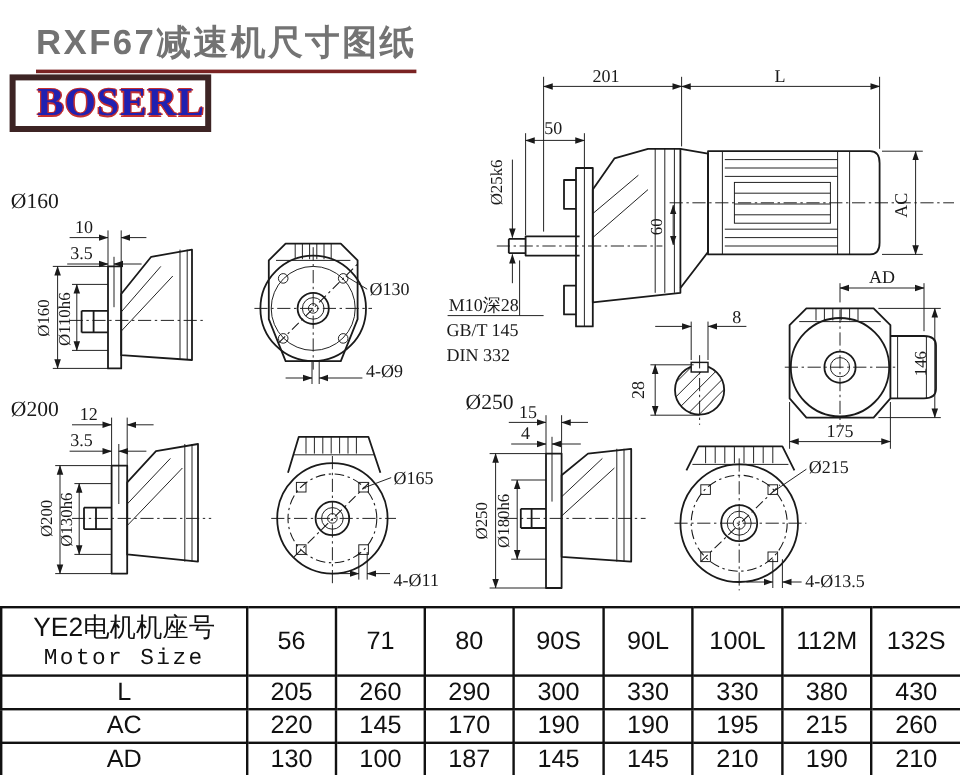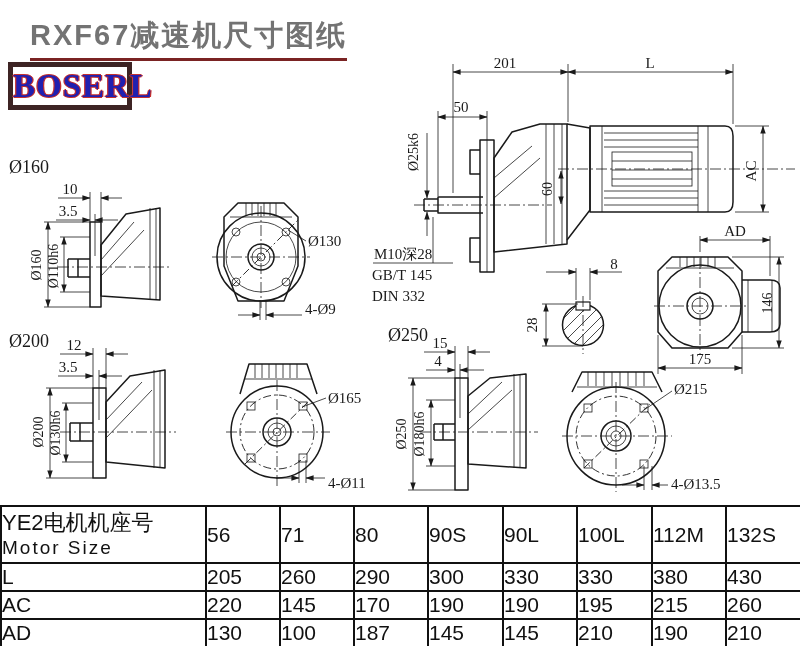--- a/index.html
+++ b/index.html
@@ -1,34 +1,34 @@
 <!DOCTYPE html>
 <html><head>
 <meta charset="utf-8">
 <style>
   html,body{margin:0;padding:0;}
   body{width:800px;height:646px;position:relative;background:#ffffff;font-family:"Liberation Sans",sans-serif;overflow:hidden;}
   .title{position:absolute;left:30px;top:16px;font-size:29px;font-weight:bold;color:#737373;letter-spacing:2px;border-bottom:3px solid #7a2323;padding-bottom:2px;font-family:"Liberation Sans",sans-serif;}
-  .brand{position:absolute;left:8px;top:62px;width:124px;height:48px;border:5px solid #3d2424;background:#fff;display:flex;align-items:center;justify-content:flex-start;box-sizing:border-box;}
+  .brand{position:absolute;left:8px;top:62px;width:168px;height:48px;border:5px solid #3d2424;background:#fff;display:flex;align-items:center;justify-content:flex-end;box-sizing:border-box;}
   .brand span{font-family:"Liberation Serif",serif;font-size:33px;font-weight:bold;color:#2020b0;letter-spacing:1px;
     text-shadow:1.2px 0 0 #c43030,-1.2px 0 0 #c43030,0 1.2px 0 #c43030,0 -1.2px 0 #c43030;}
   svg{position:absolute;left:0;top:0;}
   svg text{fill:#1a1a1a;font-family:"Liberation Serif",serif;font-size:15px;}
   svg text.sec{font-size:18px;}
   svg text.vt{font-size:14px;}
   .o{fill:none;stroke:#1a1a1a;stroke-width:1.5;stroke-linejoin:round;}
   .t{fill:none;stroke:#1a1a1a;stroke-width:0.8;}
   .cl{fill:none;stroke:#1a1a1a;stroke-width:0.8;stroke-dasharray:11 3 2 3;}
   .bd{fill:none;stroke:#1a1a1a;stroke-width:0.9;stroke-dasharray:8 3 2 3;}
   .dim-table{position:absolute;left:0;top:505px;width:800px;border-collapse:collapse;table-layout:fixed;background:#fff;}
-  .dim-table td{border:2px solid #111;text-align:left;vertical-align:middle;font-size:21px;color:#111;padding:0;}
+  .dim-table td{border:2px solid #111;text-align:center;vertical-align:middle;font-size:21px;color:#111;padding:0;}
   .dim-table tr.hd td{height:55px;}
   .dim-table tr.dr td{height:26px;}
   .hd-cn{display:block;font-size:22px;line-height:26px;}
-  .hd-en{display:block;font-size:19px;line-height:24px;font-family:Liberation Sans, sans-serif;letter-spacing:2px;}
+  .hd-en{display:block;font-size:19px;line-height:24px;font-family:Liberation Mono, monospace;letter-spacing:2px;}
 </style>
 </head>
 <body>
 
 <div class="title">RXF67减速机尺寸图纸</div>
 <div class="brand">
   <span>BOSERL</span>
 </div>
 
 <svg width="800" height="646" viewBox="0 0 800 646">

